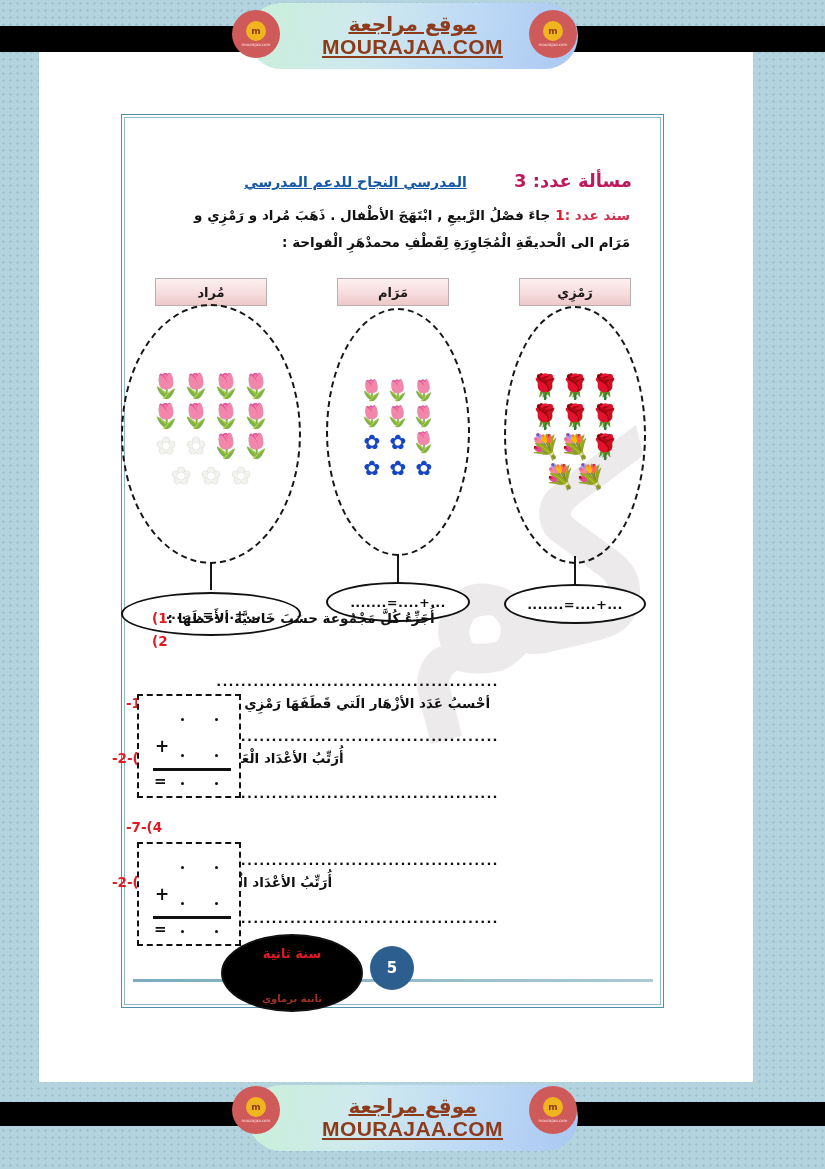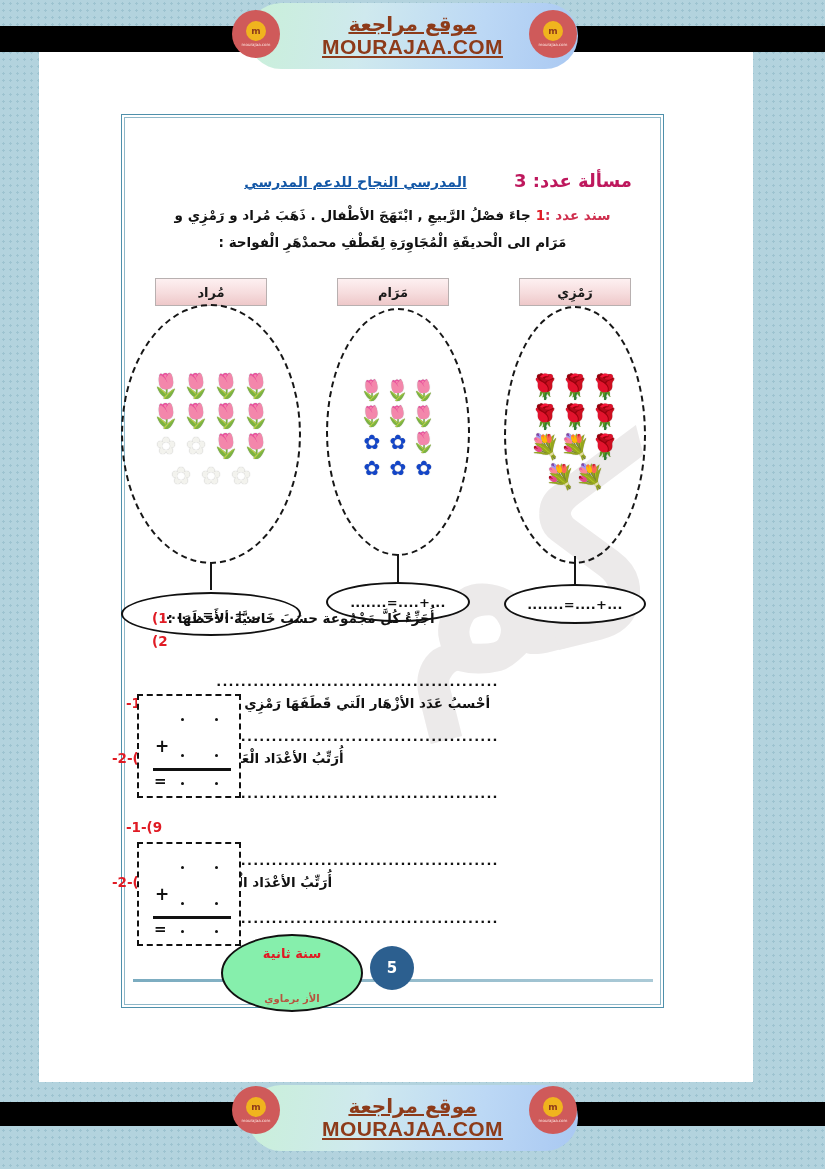--- a/index.html
+++ b/index.html
@@ -96,21 +96,21 @@
   .hdr-center{
     font-size:14px;font-weight:bold;color:#1357a6;
     text-decoration:underline;
   }
   .hdr-spacer{width:44px;}
 
   
   .stmt{
     position:absolute;top:82px;left:0;width:100%;
     padding:0 30px;box-sizing:border-box;
-    text-align:center;line-height:1.85;
+    line-height:1.85;
   }
   .stmt .lbl{color:#cf2e4d;font-weight:bold;font-size:13.5px;}
   .stmt .num{color:#e01b24;font-weight:bold;font-size:13.5px;}
   .stmt .txt{color:#111;font-weight:bold;font-size:13.5px;}
 
   
   .tags{position:absolute;top:160px;left:0;width:100%;height:28px;}
   .tag{
     position:absolute;width:110px;height:26px;
     background:linear-gradient(180deg,#fdf0f1 0%,#f6dcdd 55%,#eec8c9 100%);
@@ -180,21 +180,21 @@
   .calcbox .dot{
     position:absolute;width:3px;height:3px;background:#111;border-radius:50%;
   }
   .calcbox .bar{
     position:absolute;left:14px;top:72px;width:78px;height:2.5px;background:#111;
   }
 
   
   .footcircle{
     position:absolute;left:96px;bottom:-8px;width:142px;height:78px;
-    border:2.5px solid #111;border-radius:50%;background:#86efac;z-index:6;
+    border:2.5px solid #111;border-radius:50%;background:#000000;z-index:6;
     display:flex;align-items:flex-start;justify-content:center;padding-top:10px;
     box-sizing:border-box;
   }
   .footcircle .yr{font-size:13px;font-weight:bold;color:#e01b24;}
   .footcircle .auth{
     position:absolute;bottom:6px;left:0;width:100%;text-align:center;
     font-size:10px;font-weight:bold;color:#c0392b;opacity:.85;
   }
   .pagenum{
     position:absolute;left:245px;bottom:14px;width:44px;height:44px;border-radius:50%;
@@ -347,21 +347,21 @@
       <div class="dotline" style="margin-top:16px;padding-right:70px;">..............................................</div>
 
       <div class="q right" style="padding-right:40px;">
         <span class="qt">أُرَتِّبُ الأعْدَاد الْعَمَليَّةَ تَصَاعُديًا :</span>
         <span class="qn">3)-2-</span>
       </div>
 
       <div class="dotline" style="margin-top:18px;padding-right:70px;">..............................................</div>
 
       <div class="q right" style="padding-right:26px;margin-top:16px;">
-        <span class="qn">9)-1-</span>
+        <span class="qn">4)-7-</span>
       </div>
 
       <div class="dotline" style="margin-top:16px;padding-right:70px;">..............................................</div>
 
       <div class="q right" style="padding-right:40px;">
         <span class="qt">أُرَتِّبُ الأعْدَاد الْعَمَليَّةَ تَنَازُليًا :</span>
         <span class="qn">4)-2-</span>
       </div>
 
       <div class="dotline" style="margin-top:18px;padding-right:70px;">..............................................</div>
@@ -387,21 +387,21 @@
       <span class="dot" style="left:42px;top:58px;"></span>
       <span class="dot" style="left:76px;top:58px;"></span>
       <span class="bar"></span>
       <span class="dot" style="left:42px;top:86px;"></span>
       <span class="dot" style="left:76px;top:86px;"></span>
     </div>
 
     <div class="footrule"></div>
     <div class="footcircle">
       <span class="yr">سنة ثانية</span>
-      <span class="auth">الأز برماوي</span>
+      <span class="auth">ثانية برماوي</span>
     </div>
     <div class="pagenum">5</div>
 
   </div>
 </div>
 
 <div class="banner bottom">
   <div class="blackbar"></div>
   <div class="logo left">
     <div class="mark">m</div>

